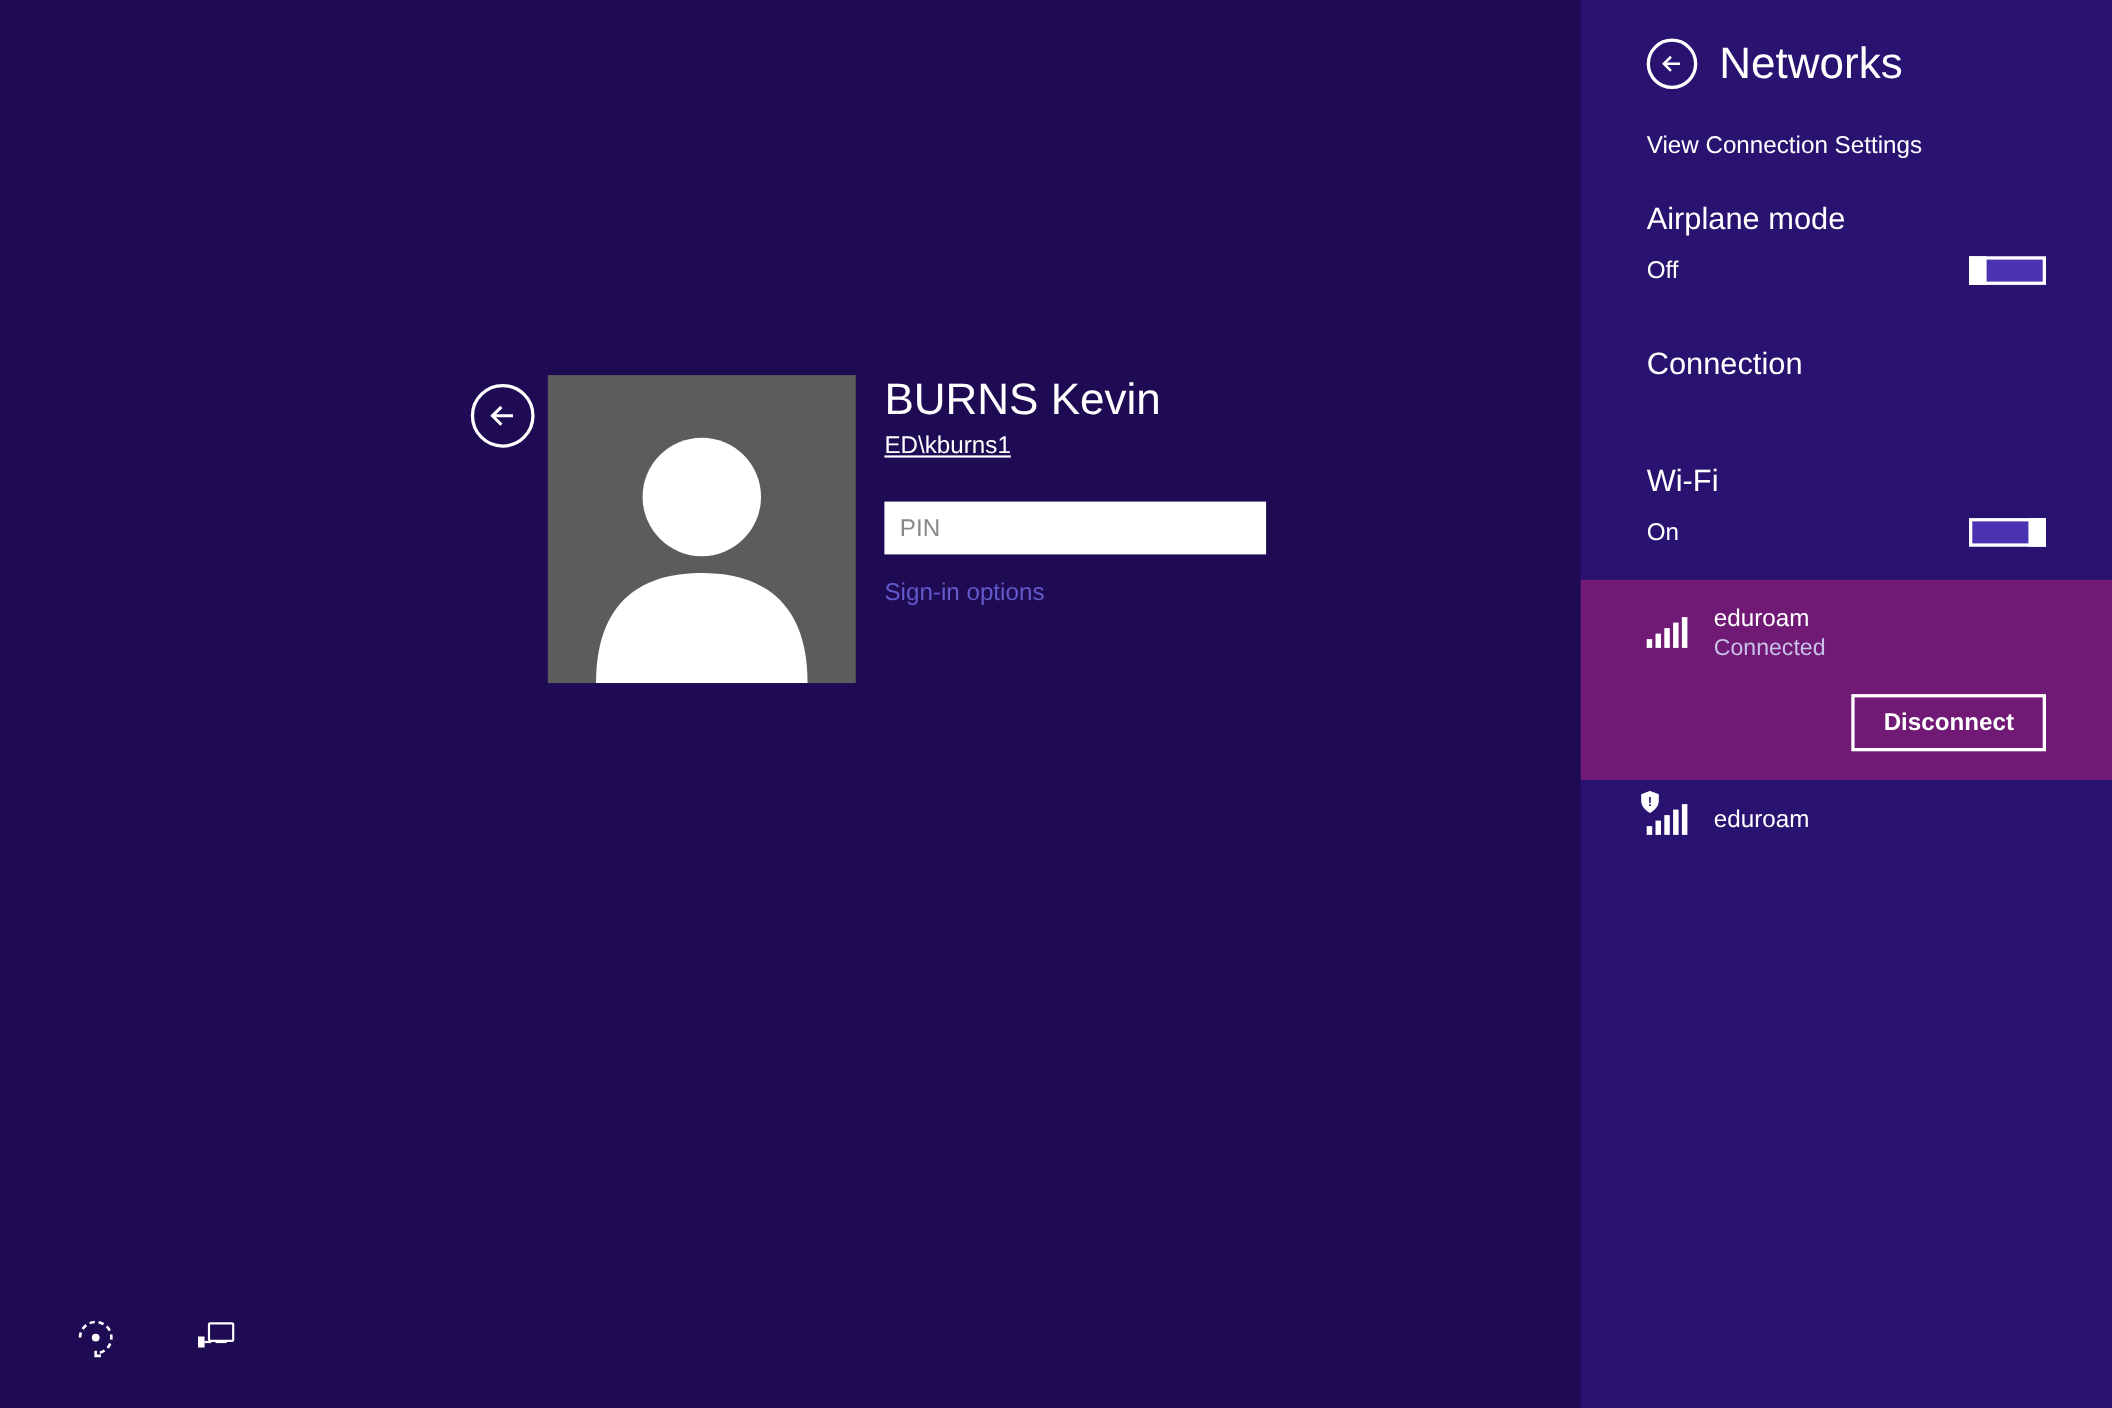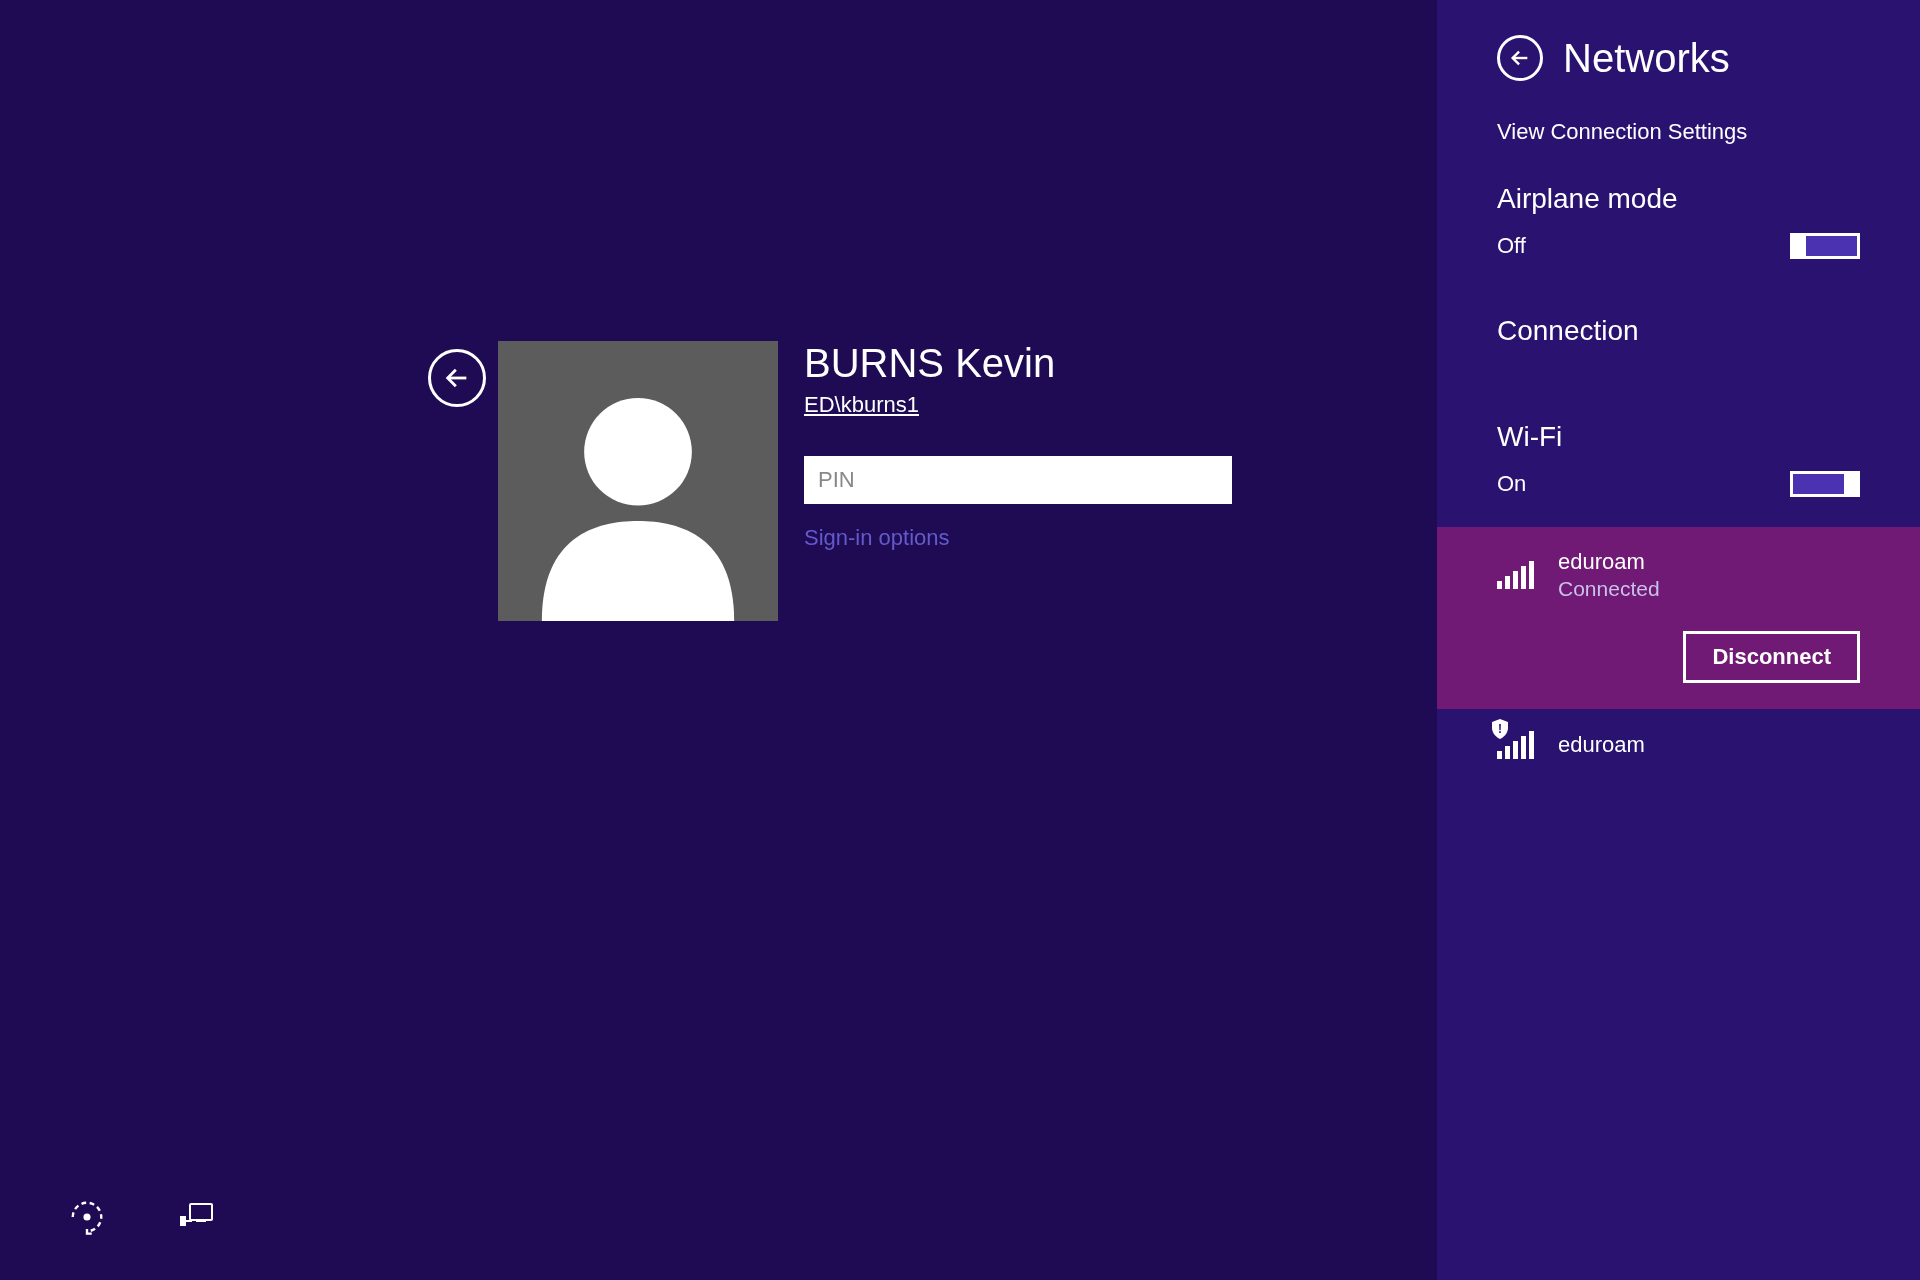--- a/index.html
+++ b/index.html
@@ -53,21 +53,21 @@
       margin-top: 6px;
       font-weight: 400;
       text-decoration: underline;
     }
     .locked {
       font-size: 22px;
       color: #8d88a6;
       margin-top: 2px;
     }
     .pin-input {
-      width: 428px;
+      width: 347px;
       height: 48px;
       background: #fff;
       color: #000;
       border: none;
       outline: none;
       padding: 12px 14px;
       font-size: 22px;
       margin-top: 38px;
     }
     .pin-input::placeholder { color: #888; }

